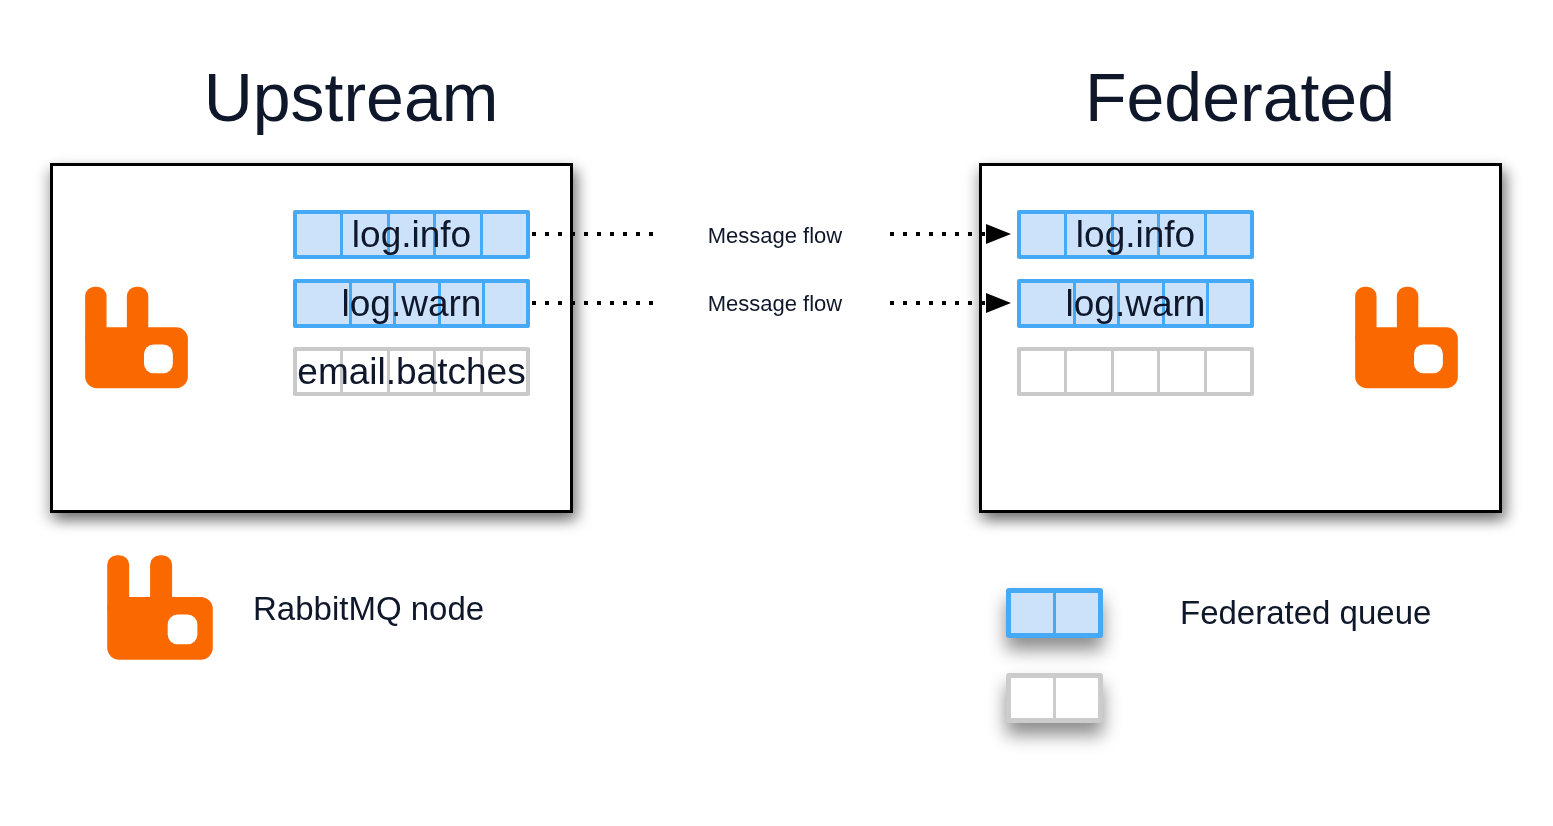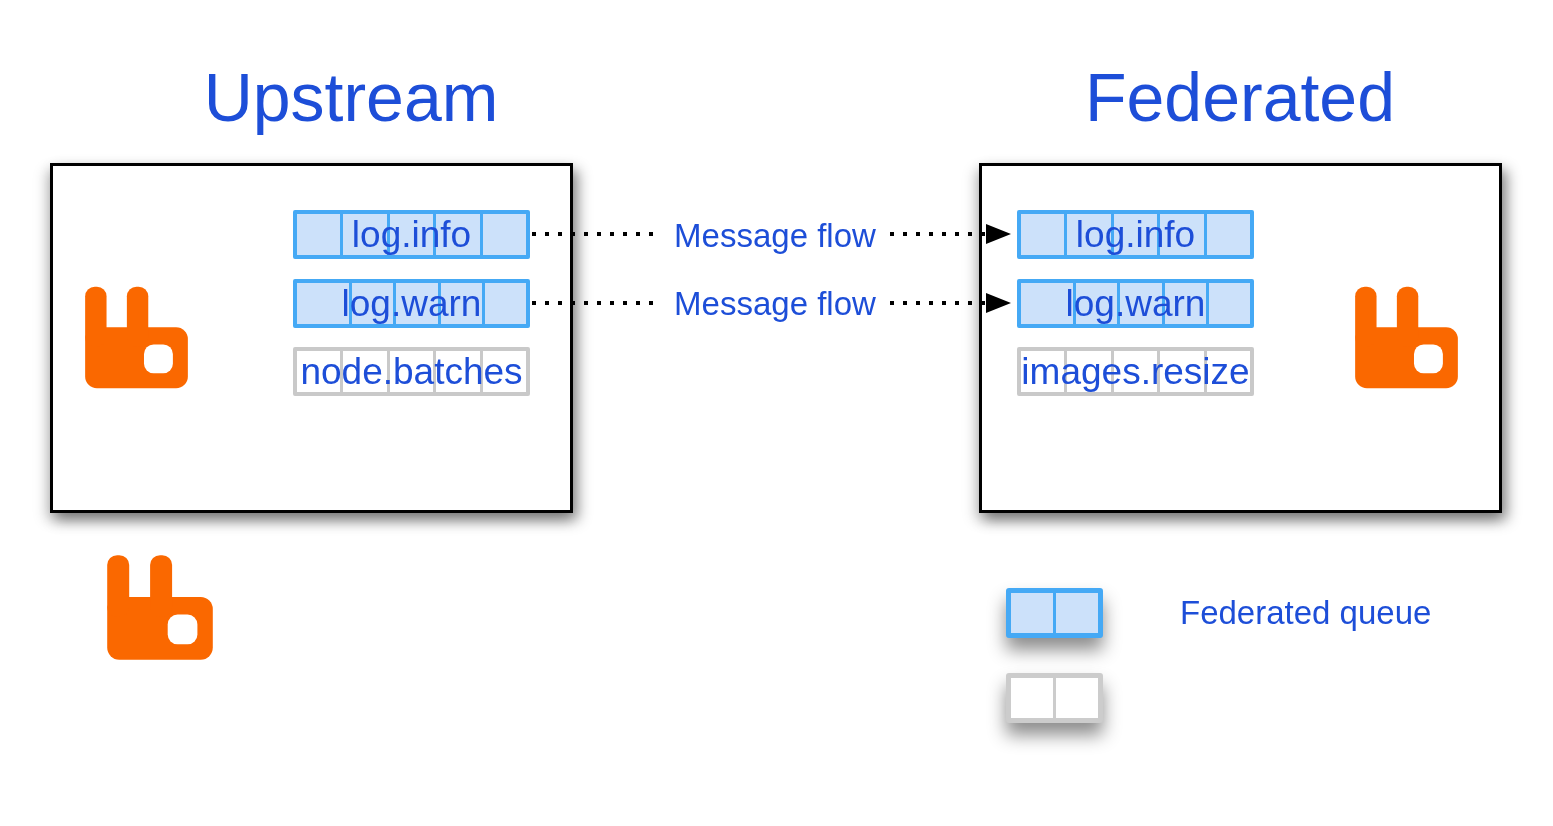--- a/index.html
+++ b/index.html
@@ -1,18 +1,18 @@
 <!DOCTYPE html>
 <html><head>
 <meta charset="utf-8">
 <style>
   html,body{margin:0;padding:0;background:#fff;}
   #canvas{
     position:relative;width:1553px;height:826px;background:#ffffff;overflow:hidden;
-    font-family:"Liberation Sans",sans-serif;color:#1d4ed8;
+    font-family:"Liberation Sans",sans-serif;color:#0f172a;
   }
   .title{
     position:absolute;top:63px;transform:translateX(-50%);
     font-size:68px;line-height:1;font-weight:400;white-space:nowrap;
   }
   #upstream-title{left:351px;}
   #downstream-title{left:1240px;}
 
   .node-box{
     position:absolute;top:163px;width:523px;height:350px;box-sizing:border-box;
@@ -57,21 +57,21 @@
   #flow2-line-b{left:890px;top:301px;width:96px;}
   .flow-arrow{
     position:absolute;width:0;height:0;z-index:6;
     border-top:10px solid transparent;border-bottom:10px solid transparent;
     border-left:25px solid #000;
   }
   #flow1-arrow{left:986px;top:224px;}
   #flow2-arrow{left:986px;top:293px;}
   .flow-label{
     position:absolute;transform:translate(-50%,-50%);
-    font-size:33px;white-space:nowrap;z-index:5;
+    font-size:22px;white-space:nowrap;z-index:5;
   }
   #flow1-label{left:775px;top:236px;}
   #flow2-label{left:775px;top:304px;}
 
   .legend-label{
     position:absolute;transform:translateY(-50%);
     font-size:33px;white-space:nowrap;
   }
   #legend-node-label{left:253px;top:609px;}
   #legend-fed-label{left:1180px;top:613px;}
@@ -127,21 +127,21 @@
         <div class="cell"></div>
         <div class="cell"></div>
       <span class="queue-label">log.warn</span>
     </div>
     <div class="queue unfederated q-row3">
       <div class="cell"></div>
         <div class="cell"></div>
         <div class="cell"></div>
         <div class="cell"></div>
         <div class="cell"></div>
-      <span class="queue-label">node.batches</span>
+      <span class="queue-label">email.batches</span>
     </div>
   </div>
 
   <div class="node-box" id="downstream-box">
     <svg class="rabbit" id="downstream-rabbit" viewBox="0 0 100 100">
         <use href="#rabbit-shape"></use>
       </svg>
 
     <div class="queue federated q-row1">
       <div class="cell"></div>
@@ -158,37 +158,37 @@
         <div class="cell"></div>
         <div class="cell"></div>
       <span class="queue-label">log.warn</span>
     </div>
     <div class="queue unfederated q-row3">
       <div class="cell"></div>
         <div class="cell"></div>
         <div class="cell"></div>
         <div class="cell"></div>
         <div class="cell"></div>
-      <span class="queue-label">images.resize</span>
     </div>
   </div>
 
   <div class="flow-line" id="flow1-line-a"></div>
   <div class="flow-label" id="flow1-label">Message flow</div>
   <div class="flow-line" id="flow1-line-b"></div>
   <div class="flow-arrow" id="flow1-arrow"></div>
 
   <div class="flow-line" id="flow2-line-a"></div>
   <div class="flow-label" id="flow2-label">Message flow</div>
   <div class="flow-line" id="flow2-line-b"></div>
   <div class="flow-arrow" id="flow2-arrow"></div>
 
   <svg class="rabbit" id="legend-rabbit" viewBox="0 0 100 100">
       <use href="#rabbit-shape"></use>
     </svg>
+  <div class="legend-label" id="legend-node-label">RabbitMQ node</div>
 
   <div class="swatch" id="fed-swatch">
     <div class="cell"></div>
       <div class="cell"></div>
   </div>
   <div class="legend-label" id="legend-fed-label">Federated queue</div>
 
   <div class="swatch" id="unfed-swatch">
     <div class="cell"></div>
       <div class="cell"></div>

